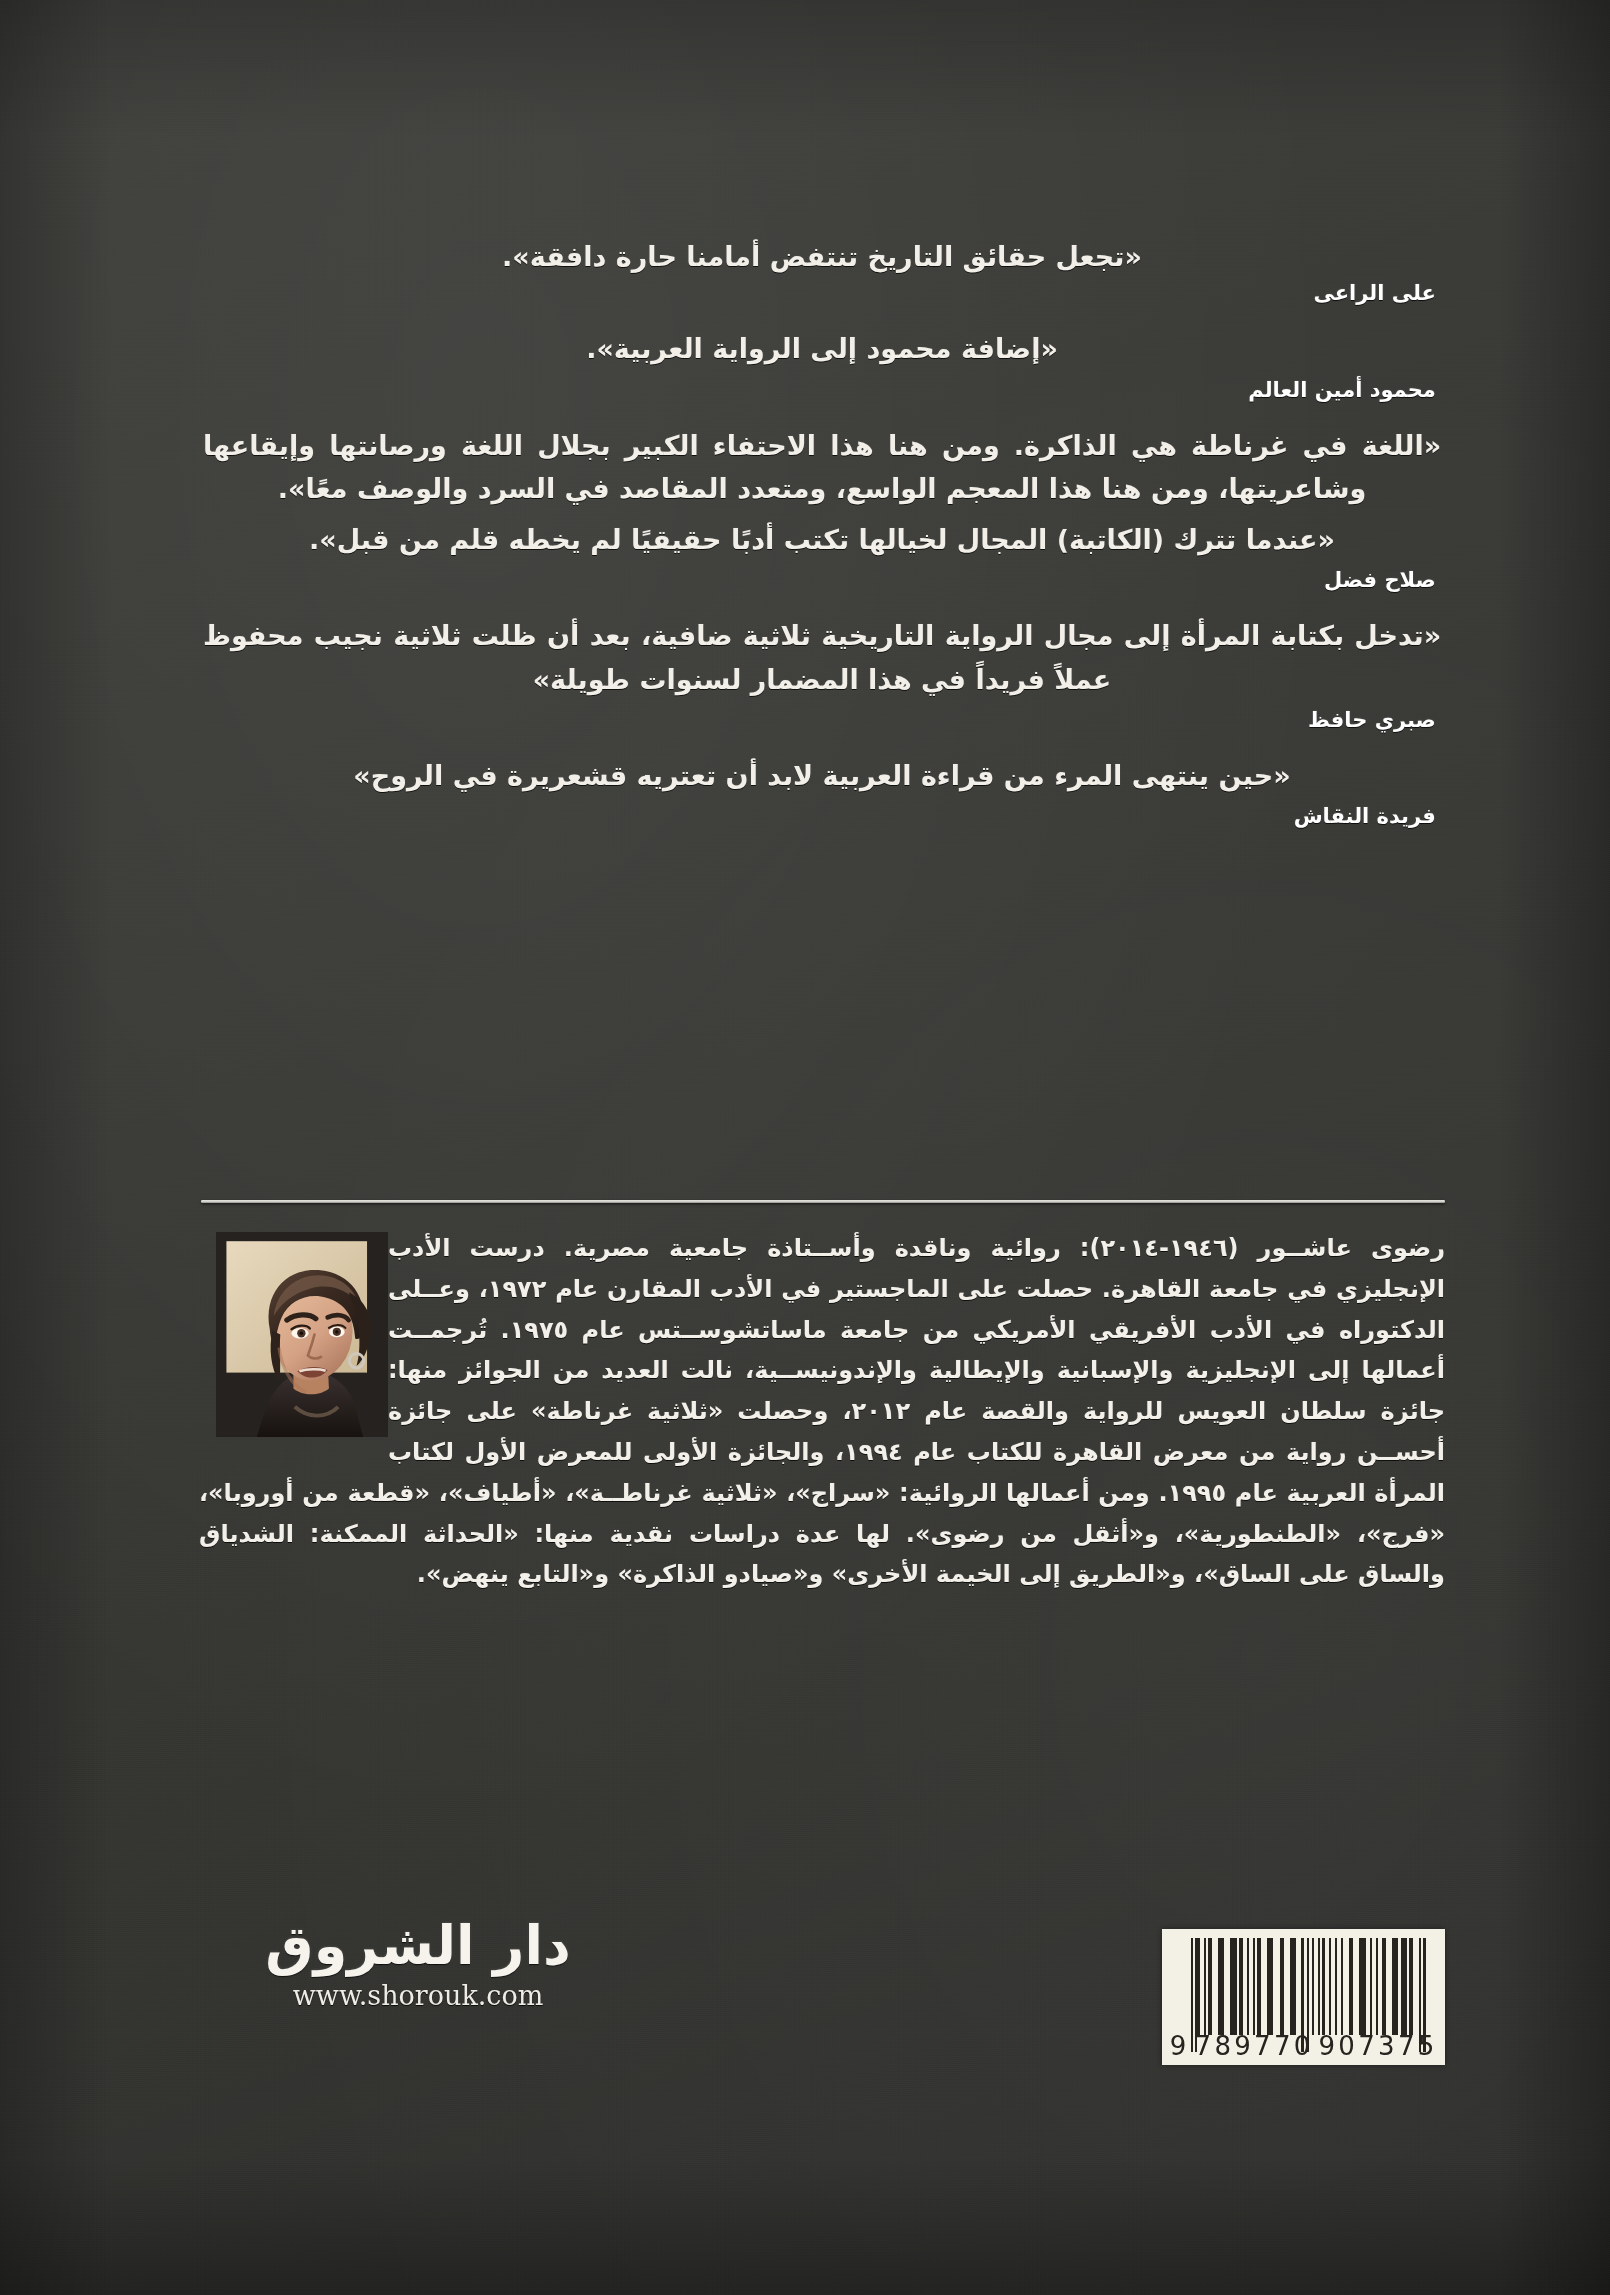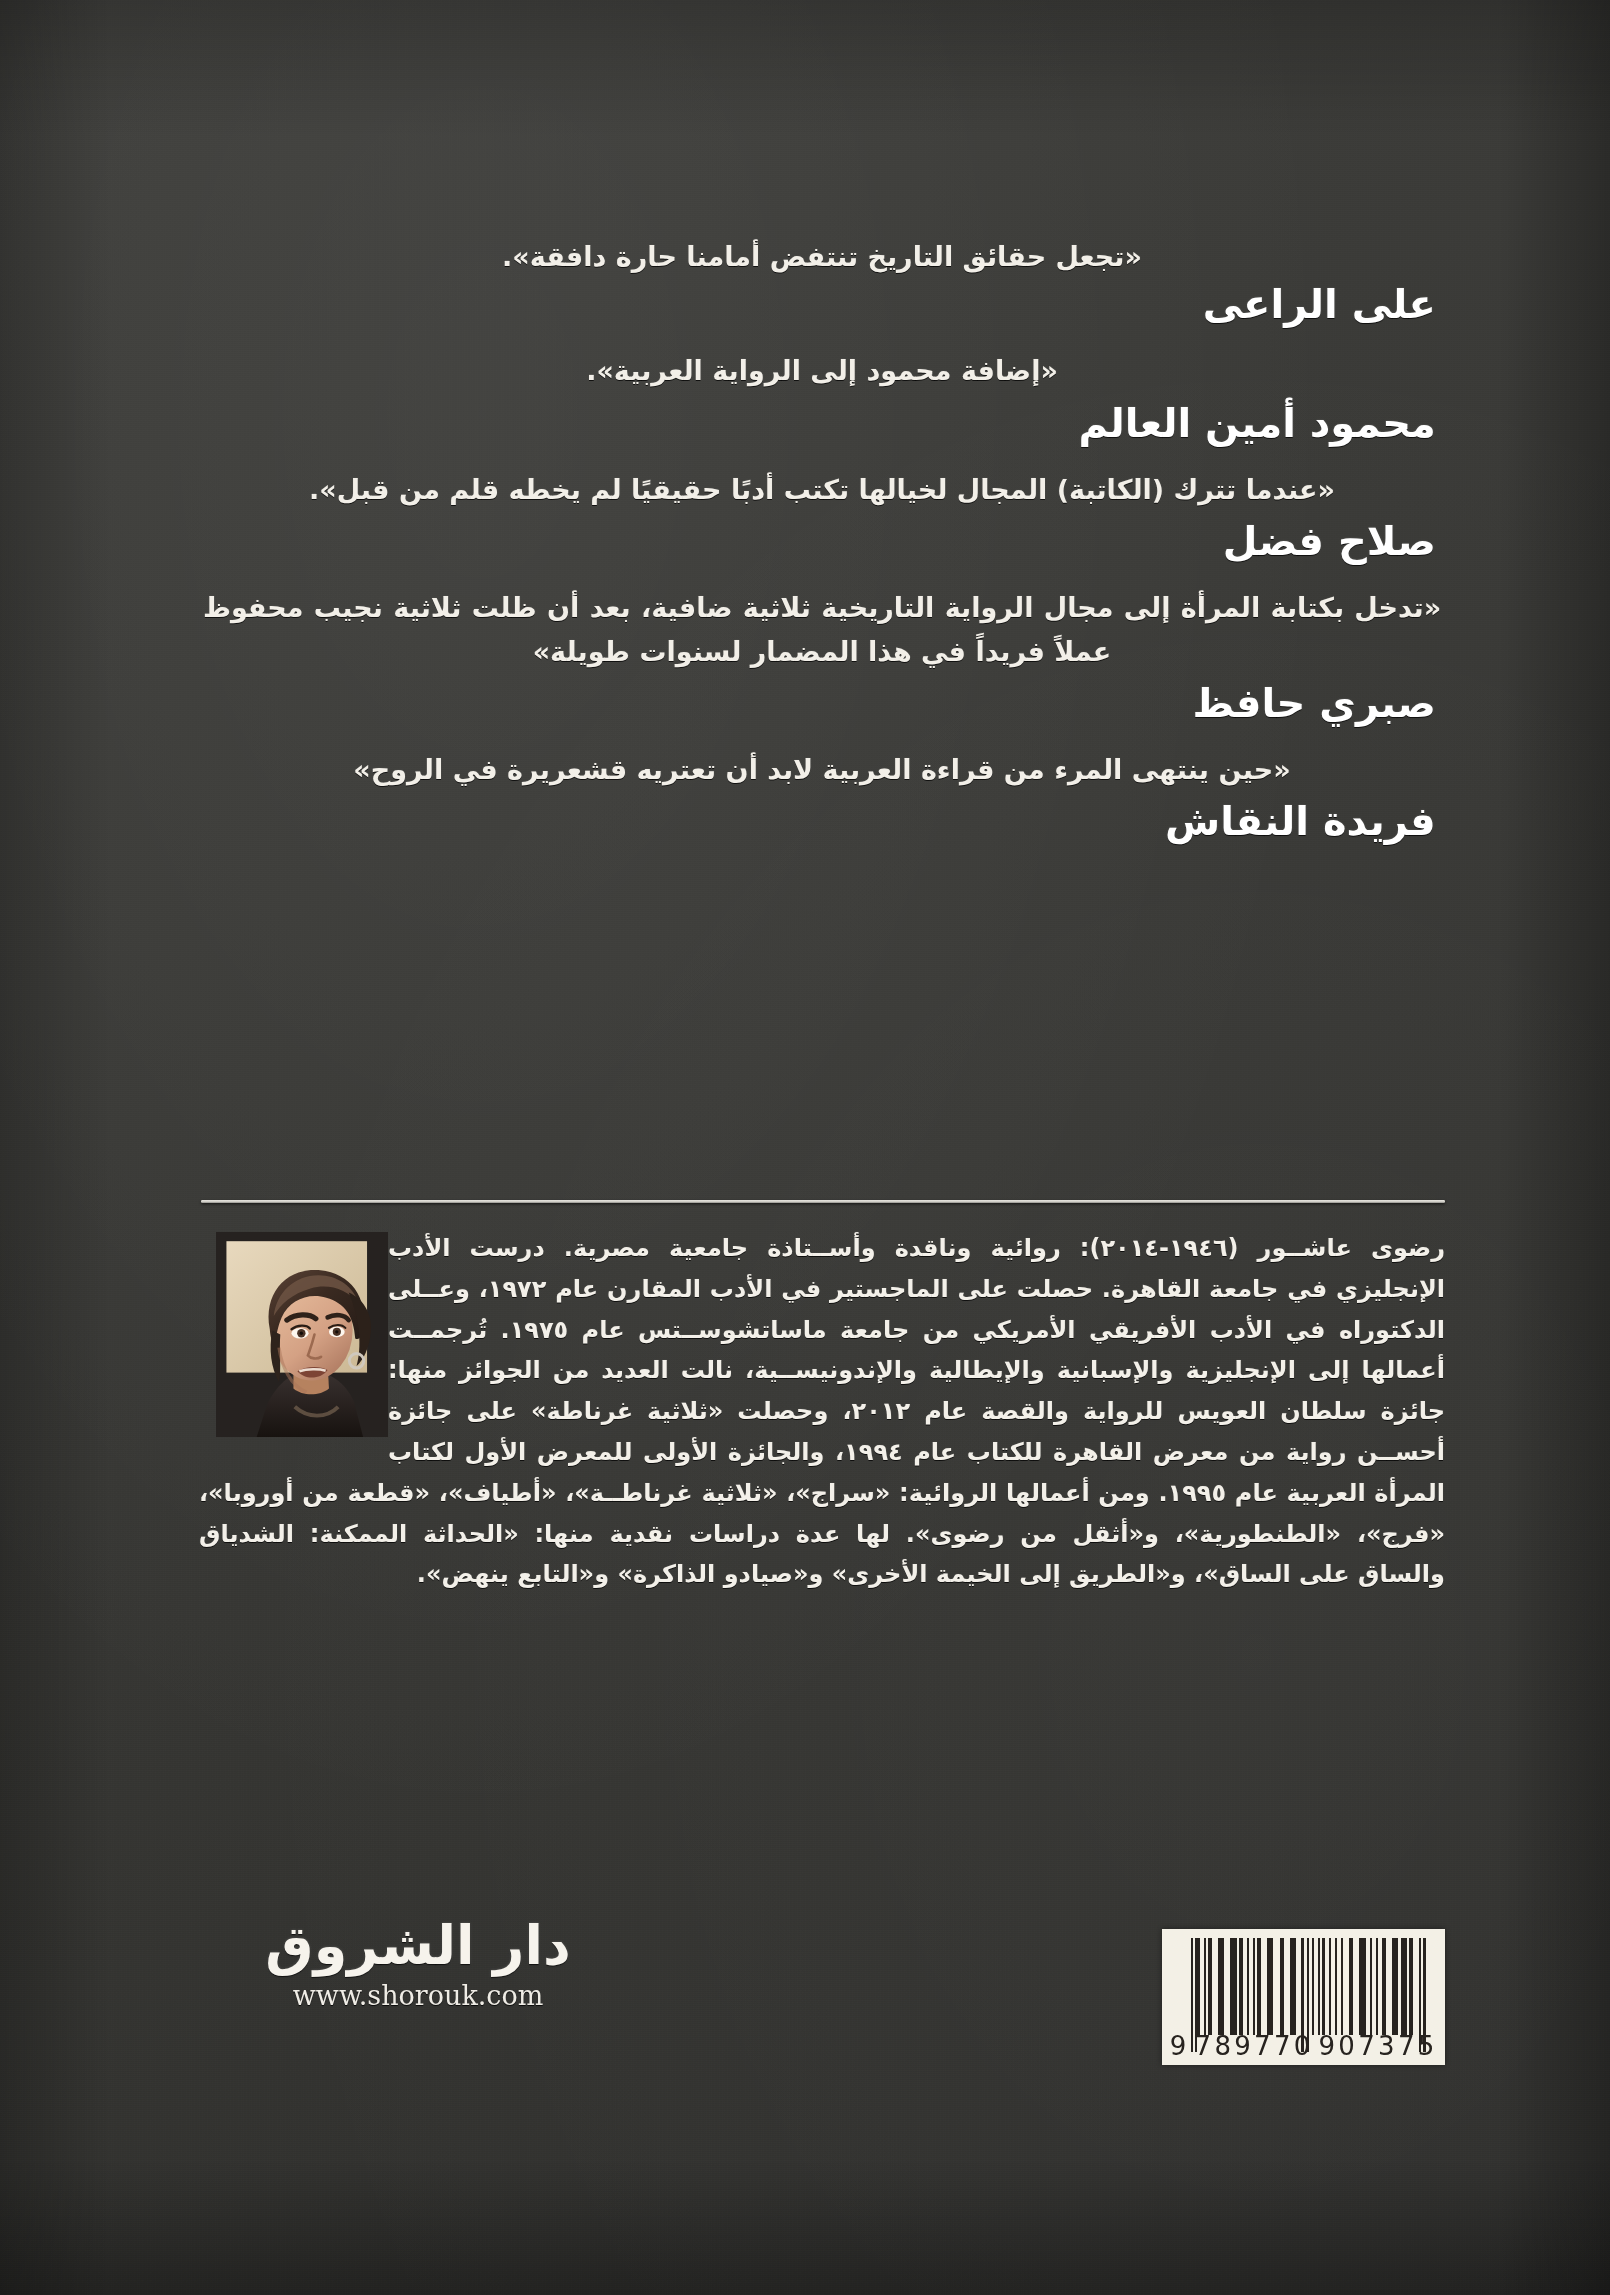--- a/index.html
+++ b/index.html
@@ -69,21 +69,21 @@
     text-align-last: center;
     letter-spacing: 0px;
     text-shadow: 0 0.7px 0 rgba(0,0,0,0.75), 0 0 1.3px rgba(255,255,255,0.18);
     margin: 0 0 6.6px 0;
     padding: 0 3.9px;
   }
   .quote.short { text-align: center; text-align-last: center; }
 
   .attrib {
     color: #ffffff;
-    font-size: 40px;
+    font-size: 21px;
     font-weight: 700;
     text-align: right;
     margin: 0 0 22px 0;
     padding-right: 9.2px;
     text-shadow: 0 1.3px 0.7px rgba(0,0,0,0.8), 0 0 2px rgba(255,255,255,0.2);
     letter-spacing: 0px;
   }
 
   .q1 { margin-bottom: 2.6px; }
 
@@ -220,20 +220,21 @@
         <p class="quote short q1">«تجعل حقائق التاريخ تنتفض أمامنا حارة دافقة».</p>
         <p class="attrib">على الراعى</p>
       </div>
 
       <div class="quote-group">
         <p class="quote short">«إضافة محمود إلى الرواية العربية».</p>
         <p class="attrib">محمود أمين العالم</p>
       </div>
 
       <div class="quote-group">
+        <p class="quote">«اللغة في غرناطة هي الذاكرة. ومن هنا هذا الاحتفاء الكبير بجلال اللغة ورصانتها وإيقاعها وشاعريتها، ومن هنا هذا المعجم الواسع، ومتعدد المقاصد في السرد والوصف معًا».</p>
       </div>
 
       <div class="quote-group">
         <p class="quote short">«عندما تترك (الكاتبة) المجال لخيالها تكتب أدبًا حقيقيًا لم يخطه قلم من قبل».</p>
         <p class="attrib">صلاح فضل</p>
       </div>
 
       <div class="quote-group">
         <p class="quote">«تدخل بكتابة المرأة إلى مجال الرواية التاريخية ثلاثية ضافية، بعد أن ظلت ثلاثية نجيب محفوظ عملاً فريداً في هذا المضمار لسنوات طويلة»</p>
         <p class="attrib">صبري حافظ</p>

